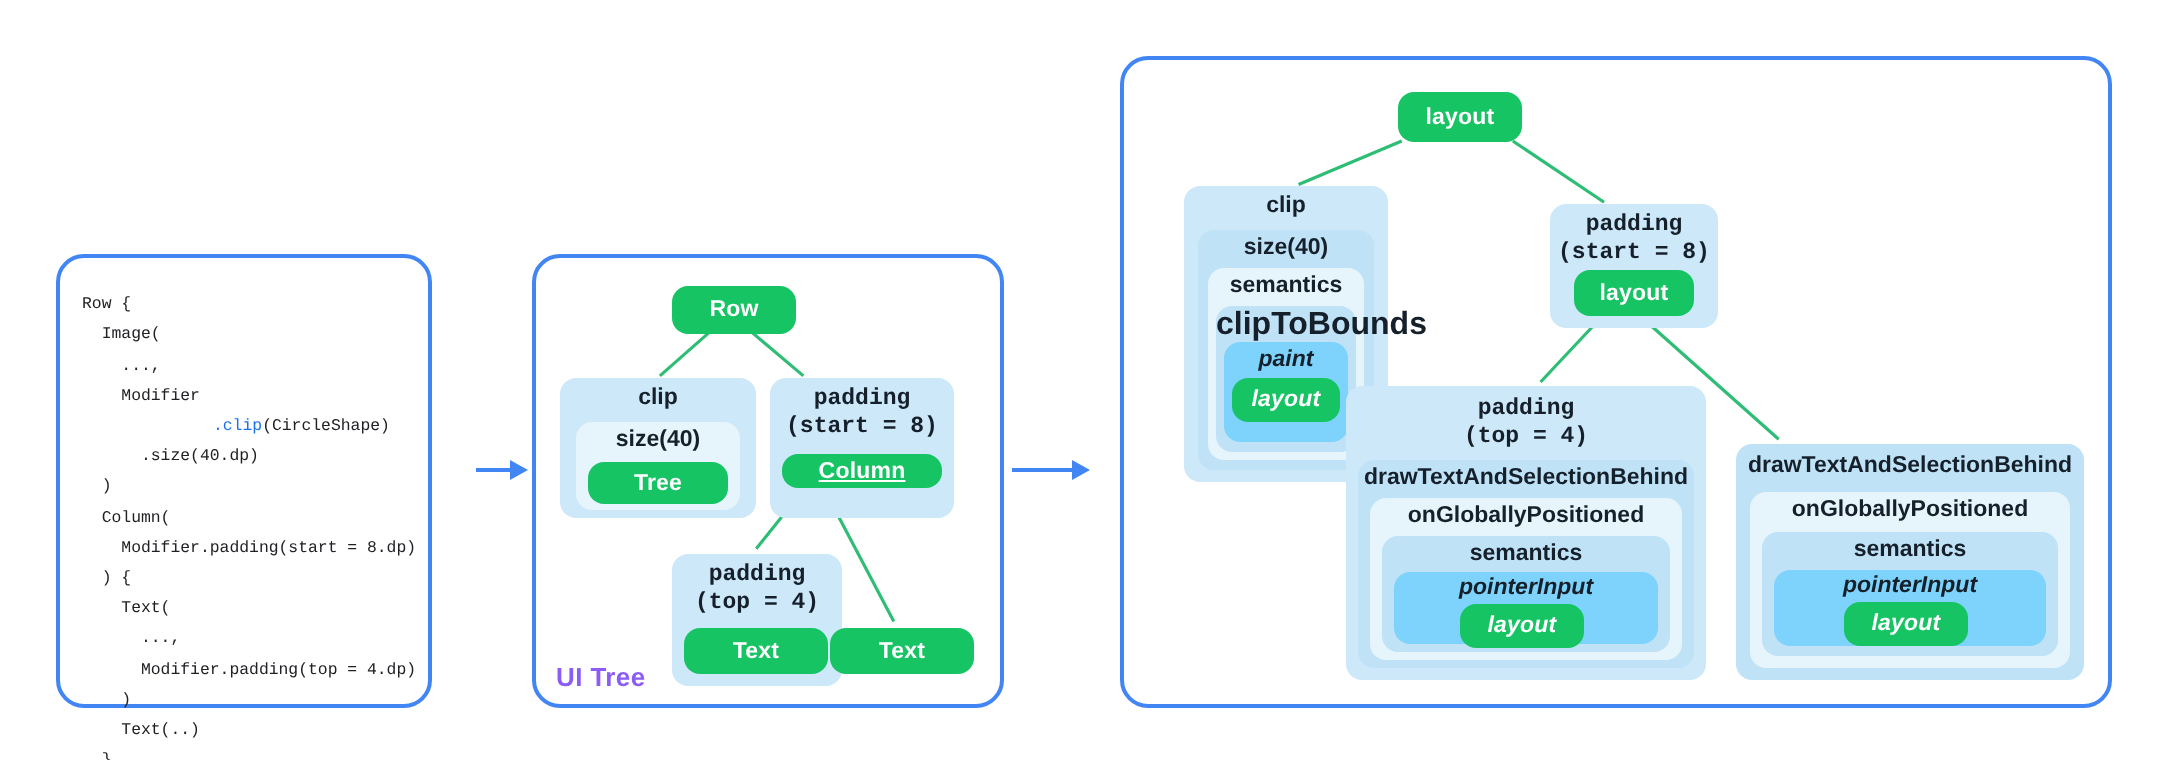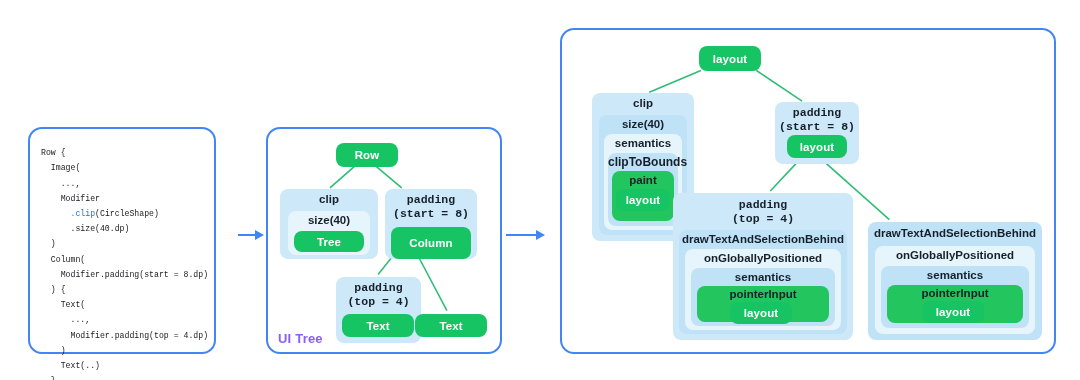--- a/index.html
+++ b/index.html
@@ -33,21 +33,21 @@
     position: absolute;
     left: 11px;
     top: 8px;
     font-family: "Liberation Mono", monospace;
     font-size: 8.2px;
     line-height: 15.2px;
     color: #202124;
     white-space: pre;
     letter-spacing: 0px;
   }
-  .code .kw { color: #1a73e8; }
+  .code .kw { color: #1a73e8; margin-left: 36px; }
 
   
   .arrow { position: absolute; height: 11px; }
   .arrow .shaft {
     position: absolute;
     left: 0; top: 4px;
     height: 2px;
     background: #4285f4;
   }
   .arrow .head {
@@ -89,21 +89,21 @@
     font-weight: 700;
     line-height: 13.5px;
     color: #16202b;
   }
 
   
   .lvl0 { background: #cde8f9; }
   .lvl1 { background: #bfe2f7; }
   .lvl2 { background: #e6f4fc; }
   .lvl3 { background: #bfe2f7; }
-  .lvl4 { background: #22c55e; }
+  .lvl4 { background: #7dd3fc; font-style: italic; }
 
   
   .lines {
     position: absolute;
     left: 0; top: 0;
     width: 100%;
     height: 100%;
     pointer-events: none;
   }
 
@@ -176,21 +176,21 @@
           <span>Tree</span>
         </div>
       </div>
     </div>
 
     <div class="bbox lvl0" style="left:117px; top:60px; width:92px; height:70px; padding-top:4px;">
       <div class="bbox-label mid-label2">
         <span>padding</span><br>
         <span>(start = 8)</span>
       </div>
-      <div class="gnode" style="left:6px; top:38px; width:80px; height:32px;">
+      <div class="gnode" style="left:6px; top:38px; width:80px; height:17px;text-decoration:underline;">
         <span>Column</span>
       </div>
     </div>
 
     <div class="bbox lvl0" style="left:68px; top:148px; width:85px; height:66px; padding-top:4px;">
       <div class="bbox-label mid-label2">
         <span>padding</span><br>
         <span>(top = 4)</span>
       </div>
       <div class="gnode" style="left:6px; top:37px; width:72px; height:23px;">
@@ -227,21 +227,21 @@
       <span>layout</span>
     </div>
 
     <div class="bbox lvl0" style="left:30px; top:63px; width:102px; height:148px; padding-top:4px;">
       <div class="bbox-label">clip</div>
       <div class="bbox lvl1" style="left:7px; top:22px; width:88px; height:120px; padding-top:3px;">
         <div class="bbox-label">size(40)</div>
         <div class="bbox lvl2" style="left:5px; top:19px; width:78px; height:96px; padding-top:3px;">
           <div class="bbox-label">semantics</div>
           <div class="bbox lvl3" style="left:4px; top:19px; width:70px; height:73px; padding-top:3px;">
-            <div class="bbox-label" style="font-size:12px;">clipToBounds</div>
+            <div class="bbox-label" style="font-size:16px;">clipToBounds</div>
             <div class="bbox lvl4" style="left:4px; top:18px; width:62px; height:50px; padding-top:3px;">
               <div class="bbox-label">paint</div>
               <div class="gnode" style="left:4px; top:18px; width:54px; height:22px;">
                 <span>layout</span>
               </div>
             </div>
           </div>
         </div>
       </div>
     </div>

